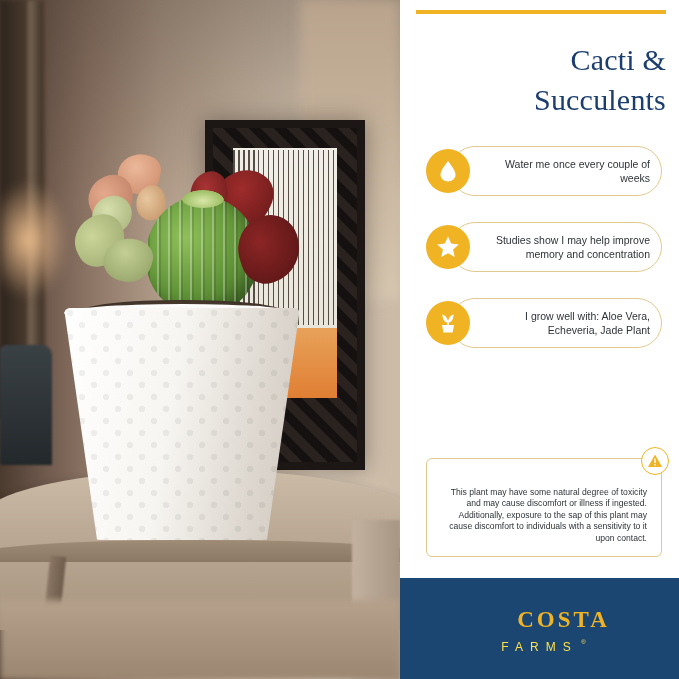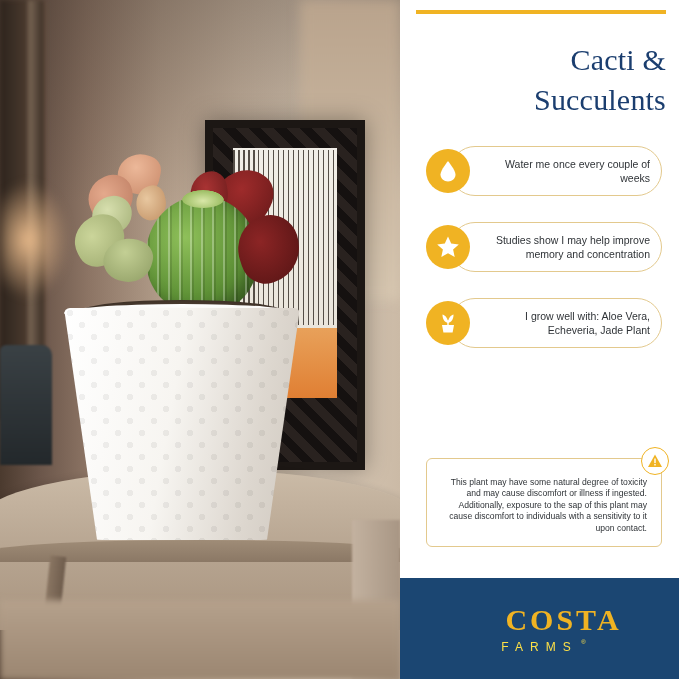--- a/index.html
+++ b/index.html
@@ -263,21 +263,21 @@
 
   .disclaimer-wrap {
     position: absolute;
     left: 426px; top: 458px;
     width: 236px;
   }
   .disclaimer {
     position: relative;
     border: 1px solid #e3c98d;
     border-radius: 6px;
-    padding: 18px 14px 12px 12px;
+    padding: 28px 14px 12px 12px;
     box-sizing: border-box;
     color: #2f3337;
     font-size: 8.6px;
     line-height: 11.4px;
     width: 236px;
   }
   .warn-badge {
     position: absolute;
     right: -8px; top: -12px;
     width: 26px; height: 26px;
@@ -294,21 +294,21 @@
     width: 279px; height: 101px;
     background: #1b4672;
     display: flex;
     align-items: center;
     justify-content: center;
     flex-direction: column;
   }
   .logo-costa {
     color: #f0b323;
     font-family: "Liberation Serif", serif;
-    font-size: 30px;
+    font-size: 23px;
     letter-spacing: 3px;
     font-weight: 700;
     line-height: 32px;
     margin-left: 48px;
   }
   .logo-farms {
     color: #fde047;
     font-size: 12px;
     letter-spacing: 7px;
     margin-top: 4px;

